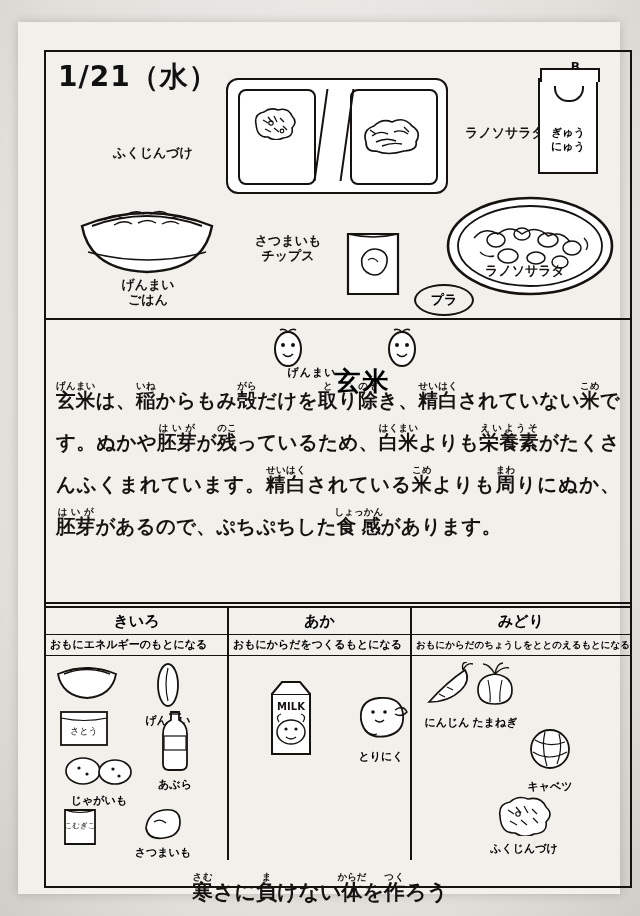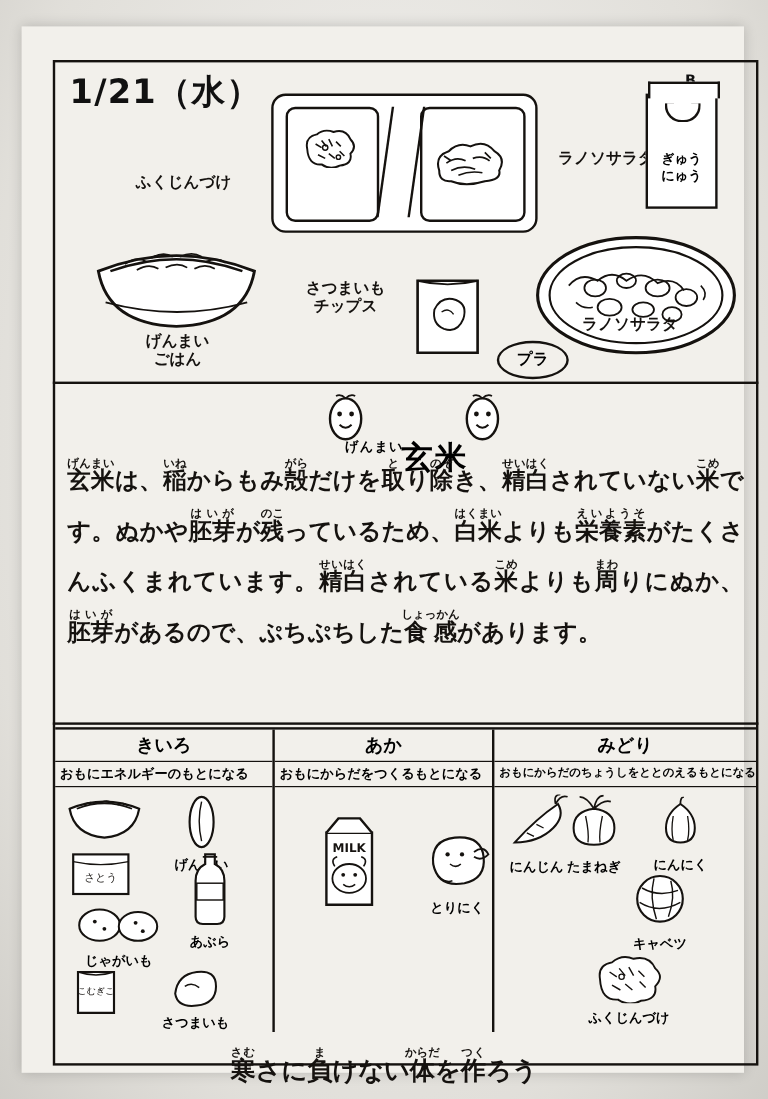--- a/index.html
+++ b/index.html
@@ -566,28 +566,20 @@
 
           <div class="item" style="left:52px; top:6px; width:62px;">
             <svg width="54" height="48" viewBox="0 0 54 48">
               <path d="M10 28 q0 -14 17 -16 q17 2 17 16 q0 14 -17 14 q-17 0 -17 -14z" fill="#fff" stroke="#15120f" stroke-width="1.7"></path>
               <path d="M27 12 q-6 -10 -12 -10 M27 12 q2 -11 8 -11 M27 12 q8 -8 14 -6" fill="none" stroke="#15120f" stroke-width="1.4"></path>
               <path d="M20 18 q3 14 2 22 M34 18 q-3 14 -2 22" fill="none" stroke="#15120f" stroke-width="1.1"></path>
             </svg>
             <div class="cap">たまねぎ</div>
           </div>
 
-          <div class="item" style="left:124px; top:8px; width:62px;">
-            <svg width="48" height="44" viewBox="0 0 48 44">
-              <path d="M24 6 q12 8 12 20 q0 12 -12 12 q-12 0 -12 -12 q0 -12 12 -20z" fill="#fff" stroke="#15120f" stroke-width="1.7"></path>
-              <path d="M24 6 q0 -6 3 -6" fill="none" stroke="#15120f" stroke-width="1.4"></path>
-              <path d="M18 16 q-2 12 0 20 M30 16 q2 12 0 20" fill="none" stroke="#15120f" stroke-width="1.1"></path>
-            </svg>
-            <div class="cap">にんにく</div>
-          </div>
 
 
           <div class="item" style="left:96px; top:70px; width:84px;">
             <svg width="58" height="48" viewBox="0 0 58 48">
               <circle cx="29" cy="23" r="19" fill="#fff" stroke="#15120f" stroke-width="1.8"></circle>
               <path d="M14 14 q14 8 30 2 M12 26 q16 10 34 0 M24 6 q-4 16 2 34 M38 8 q4 14 -2 30" fill="none" stroke="#15120f" stroke-width="1.2"></path>
             </svg>
             <div class="cap">キャベツ</div>
           </div>
 

